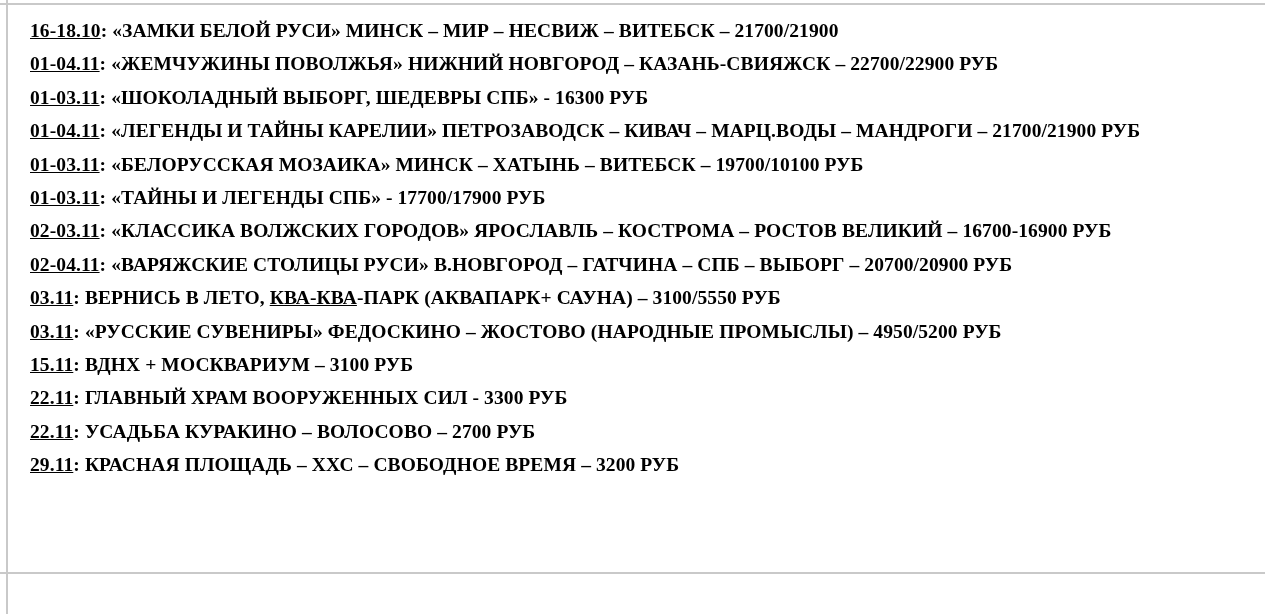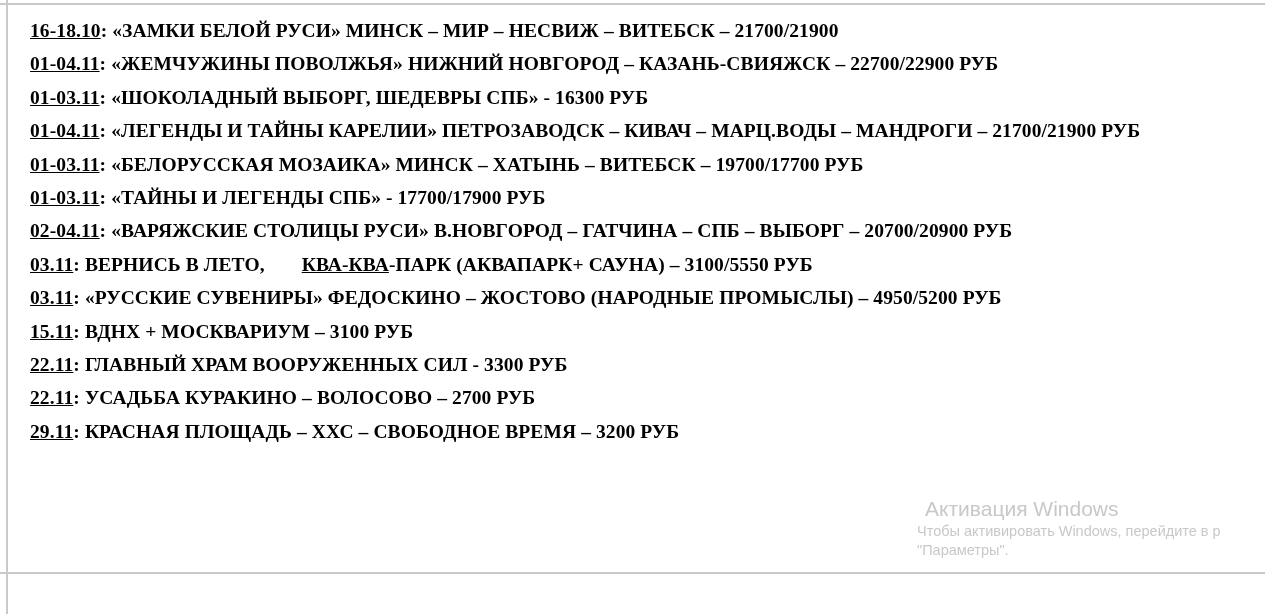--- a/index.html
+++ b/index.html
@@ -60,21 +60,20 @@
     letter-spacing: 0.1px;
   }
   .entry .date {
     text-decoration: underline;
   }
   .entry .rest {
     text-decoration: none;
   }
   .entry .uline {
     text-decoration: underline;
-    margin-left: 32px;
   }
   .watermark {
     position: absolute;
     right: 28px;
     bottom: 16px;
     width: 320px;
     text-align: left;
     color: #c8c8c8;
     font-family: "Liberation Sans", sans-serif;
     pointer-events: none;
@@ -96,31 +95,27 @@
 
 <div class="page">
   <div class="top-rule"></div>
   <div class="left-rule"></div>
 
   <ul class="list">
     <li class="entry"><span class="date">16-18.10</span><span class="rest">: «ЗАМКИ БЕЛОЙ РУСИ» МИНСК – МИР – НЕСВИЖ – ВИТЕБСК – 21700/21900</span></li>
     <li class="entry"><span class="date">01-04.11</span><span class="rest">: «ЖЕМЧУЖИНЫ ПОВОЛЖЬЯ» НИЖНИЙ НОВГОРОД – КАЗАНЬ-СВИЯЖСК – 22700/22900 РУБ</span></li>
     <li class="entry"><span class="date">01-03.11</span><span class="rest">: «ШОКОЛАДНЫЙ ВЫБОРГ, ШЕДЕВРЫ СПБ» - 16300 РУБ</span></li>
     <li class="entry"><span class="date">01-04.11</span><span class="rest">: «ЛЕГЕНДЫ И ТАЙНЫ КАРЕЛИИ» ПЕТРОЗАВОДСК – КИВАЧ – МАРЦ.ВОДЫ – МАНДРОГИ – 21700/21900 РУБ</span></li>
-    <li class="entry"><span class="date">01-03.11</span><span class="rest">: «БЕЛОРУССКАЯ МОЗАИКА» МИНСК – ХАТЫНЬ – ВИТЕБСК – 19700/17700 РУБ</span></li>
+    <li class="entry"><span class="date">01-03.11</span><span class="rest">: «БЕЛОРУССКАЯ МОЗАИКА» МИНСК – ХАТЫНЬ – ВИТЕБСК – 19700/10100 РУБ</span></li>
     <li class="entry"><span class="date">01-03.11</span><span class="rest">: «ТАЙНЫ И ЛЕГЕНДЫ СПБ» - 17700/17900 РУБ</span></li>
+    <li class="entry"><span class="date">02-03.11</span><span class="rest">: «КЛАССИКА ВОЛЖСКИХ ГОРОДОВ» ЯРОСЛАВЛЬ – КОСТРОМА – РОСТОВ ВЕЛИКИЙ – 16700-16900 РУБ</span></li>
     <li class="entry"><span class="date">02-04.11</span><span class="rest">: «ВАРЯЖСКИЕ СТОЛИЦЫ РУСИ» В.НОВГОРОД – ГАТЧИНА – СПБ – ВЫБОРГ – 20700/20900 РУБ</span></li>
     <li class="entry"><span class="date">03.11</span><span class="rest">: ВЕРНИСЬ В ЛЕТО, </span><span class="uline">КВА-КВА</span><span class="rest">-ПАРК (АКВАПАРК+ САУНА) – 3100/5550 РУБ</span></li>
     <li class="entry"><span class="date">03.11</span><span class="rest">: «РУССКИЕ СУВЕНИРЫ» ФЕДОСКИНО – ЖОСТОВО (НАРОДНЫЕ ПРОМЫСЛЫ) – 4950/5200 РУБ</span></li>
     <li class="entry"><span class="date">15.11</span><span class="rest">:  ВДНХ + МОСКВАРИУМ – 3100 РУБ</span></li>
     <li class="entry"><span class="date">22.11</span><span class="rest">: ГЛАВНЫЙ ХРАМ ВООРУЖЕННЫХ СИЛ  - 3300 РУБ</span></li>
     <li class="entry"><span class="date">22.11</span><span class="rest">: УСАДЬБА КУРАКИНО – ВОЛОСОВО – 2700 РУБ</span></li>
     <li class="entry"><span class="date">29.11</span><span class="rest">: КРАСНАЯ ПЛОЩАДЬ – ХХС – СВОБОДНОЕ ВРЕМЯ – 3200 РУБ</span></li>
   </ul>
 
-  <div class="watermark">
-    <div class="wm-title">Активация Windows</div>
-    <div class="wm-sub">Чтобы активировать Windows, перейдите в р</div>
-    <div class="wm-sub">"Параметры".</div>
-  </div>
 
   <div class="bottom-rule"></div>
 </div>
 
 </body></html>

